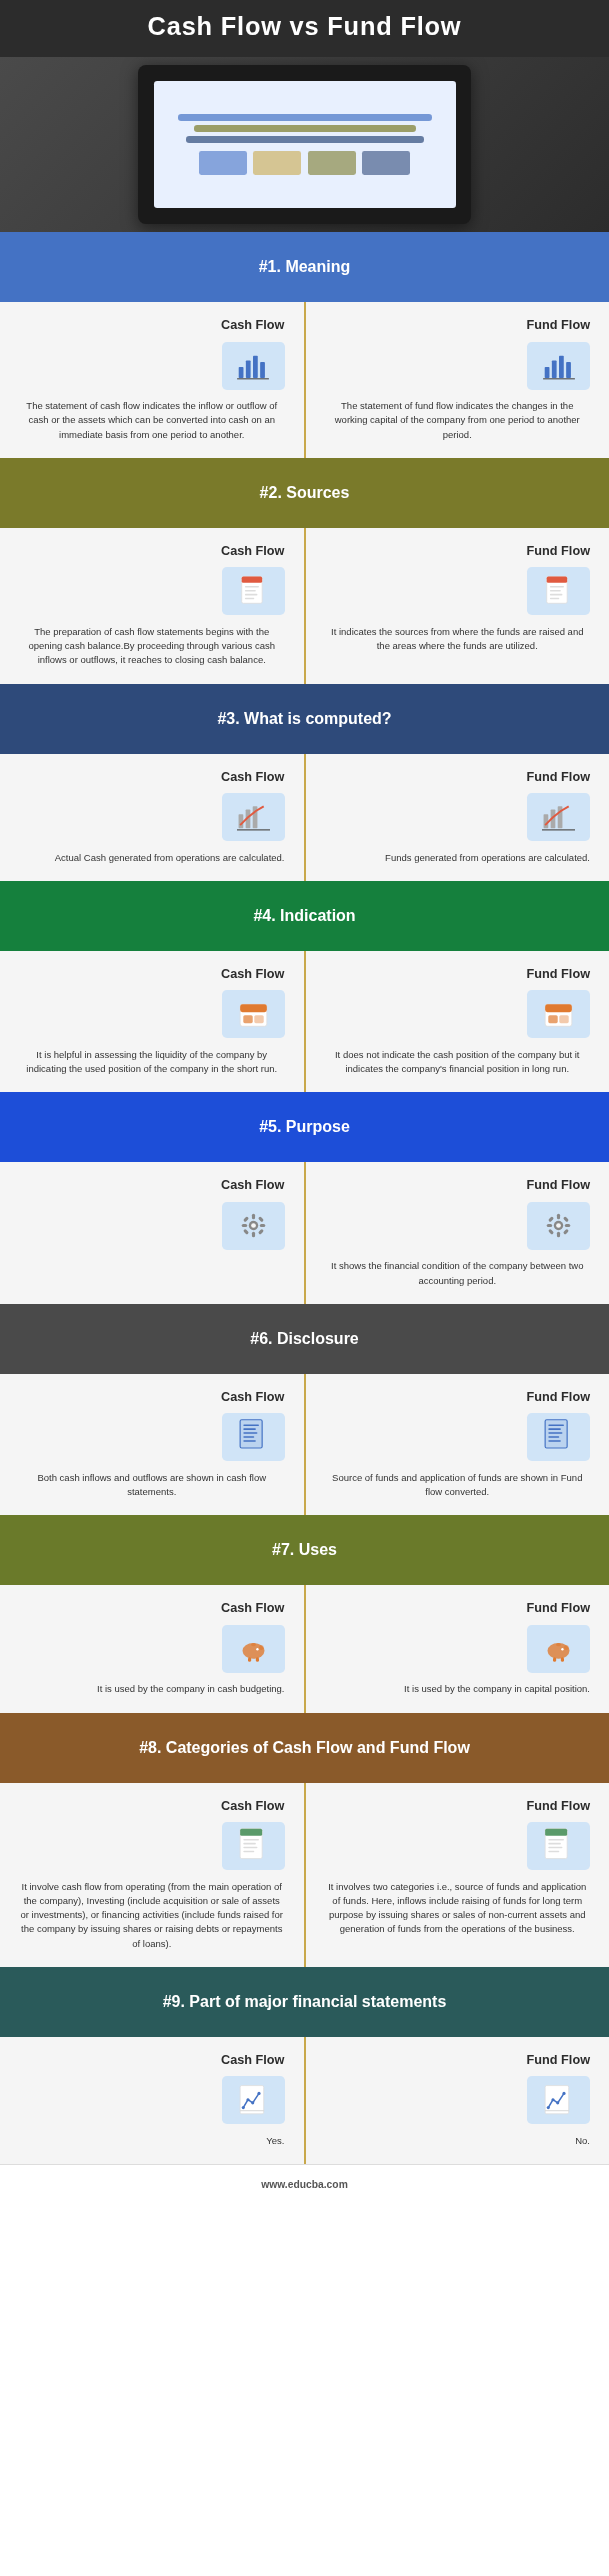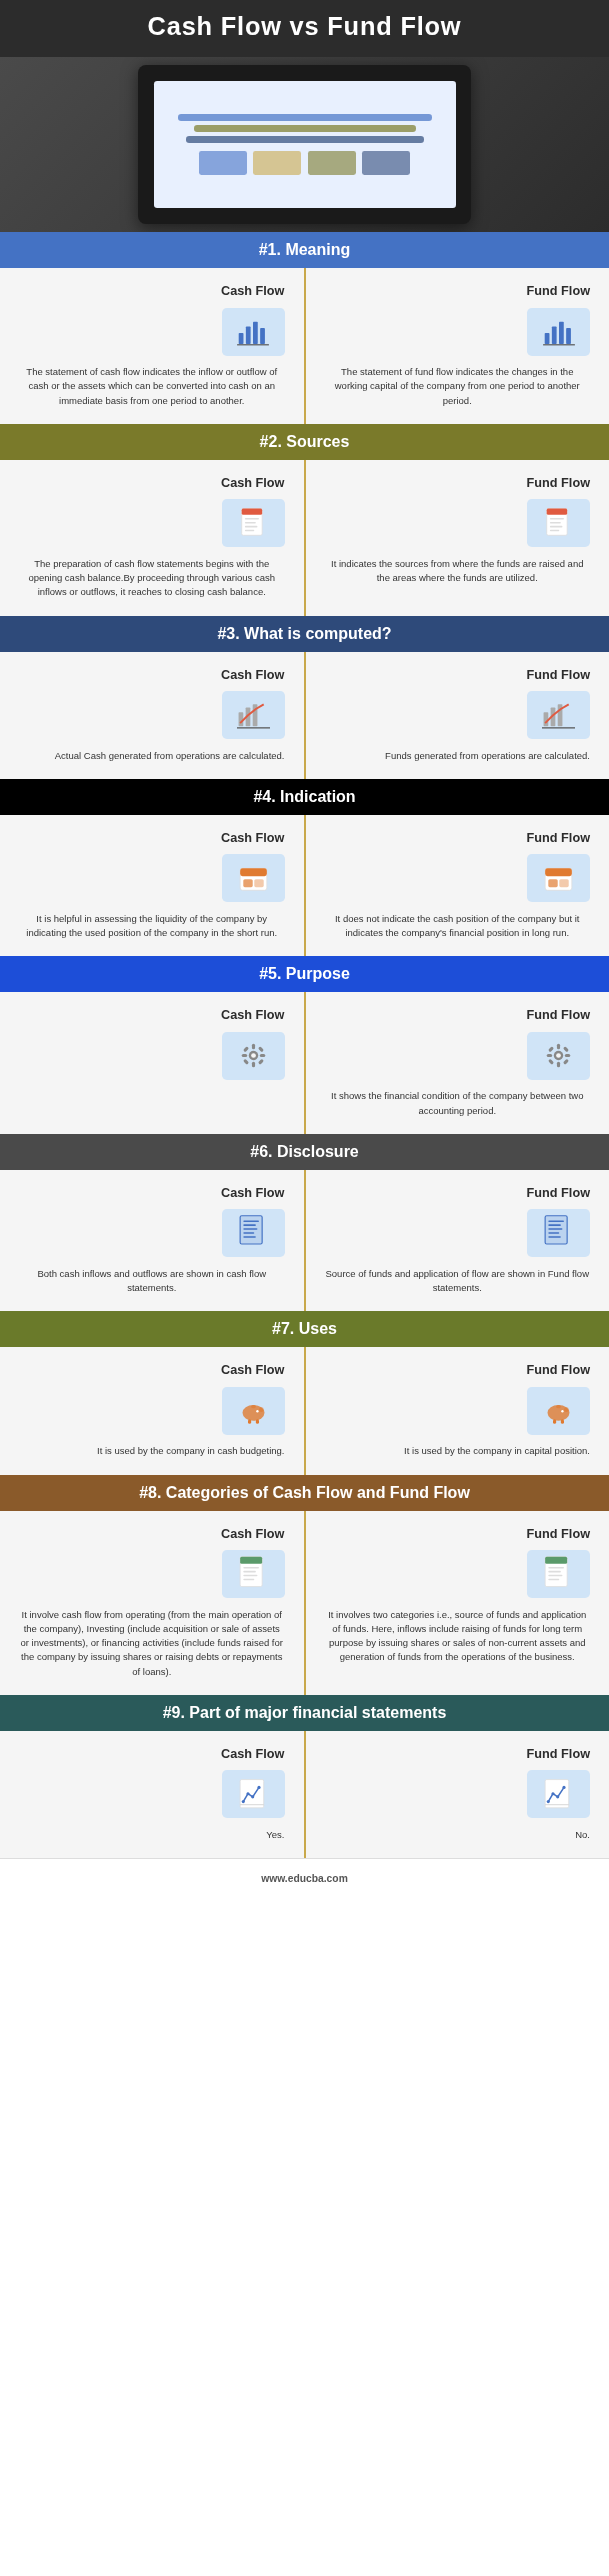--- a/index.html
+++ b/index.html
@@ -30,21 +30,21 @@
       background: linear-gradient(135deg, #4a4a4a 0%, #2c2c2c 100%);
       display: flex;
       align-items: center;
       justify-content: center;
       overflow: hidden;
       position: relative;
     }
 
     
     .section-header {
-      padding: 9px 16px;
+      padding: 26px 16px;
       text-align: center;
       font-size: 16px;
       font-weight: bold;
       color: #fff;
     }
 
     
     .comparison-row {
       display: flex;
       width: 100%;
@@ -245,21 +245,21 @@
       <rect x="20" y="4" width="6" height="28" rx="1" fill="#aaa"></rect>
       <polyline points="4,28 14,18 24,10 34,4" stroke="#e05a40" stroke-width="2.5" fill="none"></polyline>
       <line x1="0" y1="34" x2="42" y2="34" stroke="#555" stroke-width="1.5"></line>
     </svg>
           </div>
     <p class="col-text">Funds generated from operations are calculated.</p>
   </div>
       </div>
     </div>
     <div>
-      <div class="section-header" style="background: #000000;"><span class="section-number">#4. Indication</span></div>
+      <div class="section-header" style="background: #15803d;"><span class="section-number">#4. Indication</span></div>
       <div class="comparison-row">
         <div class="comparison-col">
     <div class="col-title">Cash Flow</div>
     <div class="icon-box blue-light">
             <svg width="33" height="33" viewBox="0 0 42 42" fill="none" xmlns="http://www.w3.org/2000/svg">
       <rect x="4" y="8" width="34" height="28" rx="3" fill="#fff" stroke="#ddd" stroke-width="1"></rect>
       <rect x="4" y="8" width="34" height="10" rx="3" fill="#e07a30"></rect>
       <rect x="8" y="22" width="12" height="10" rx="2" fill="#e07a30" opacity="0.7"></rect>
       <rect x="22" y="22" width="12" height="10" rx="2" fill="#e07a30" opacity="0.4"></rect>
     </svg>
@@ -344,21 +344,21 @@
             <svg width="33" height="38" viewBox="0 0 42 48" fill="none" xmlns="http://www.w3.org/2000/svg">
       <rect x="4" y="2" width="28" height="36" rx="2" fill="#4472c4" opacity="0.15"></rect>
       <rect x="4" y="2" width="28" height="36" rx="2" stroke="#4472c4" stroke-width="1.5" fill="none"></rect>
       <rect x="8" y="8" width="20" height="2" rx="1" fill="#4472c4"></rect>
       <rect x="8" y="13" width="16" height="2" rx="1" fill="#4472c4"></rect>
       <rect x="8" y="18" width="18" height="2" rx="1" fill="#4472c4"></rect>
       <rect x="8" y="23" width="14" height="2" rx="1" fill="#4472c4"></rect>
       <rect x="8" y="28" width="16" height="2" rx="1" fill="#4472c4"></rect>
     </svg>
           </div>
-    <p class="col-text">Source of funds and application of flow are shown in Fund flow statements.</p>
+    <p class="col-text">Source of funds and application of funds are shown in Fund flow converted.</p>
   </div>
       </div>
     </div>
     <div>
       <div class="section-header" style="background: rgb(106, 122, 42);"><span class="section-number">#7. Uses</span></div>
       <div class="comparison-row">
         <div class="comparison-col">
     <div class="col-title">Cash Flow</div>
     <div class="icon-box blue-light">
             <svg width="33" height="33" viewBox="0 0 42 42" fill="none" xmlns="http://www.w3.org/2000/svg">

